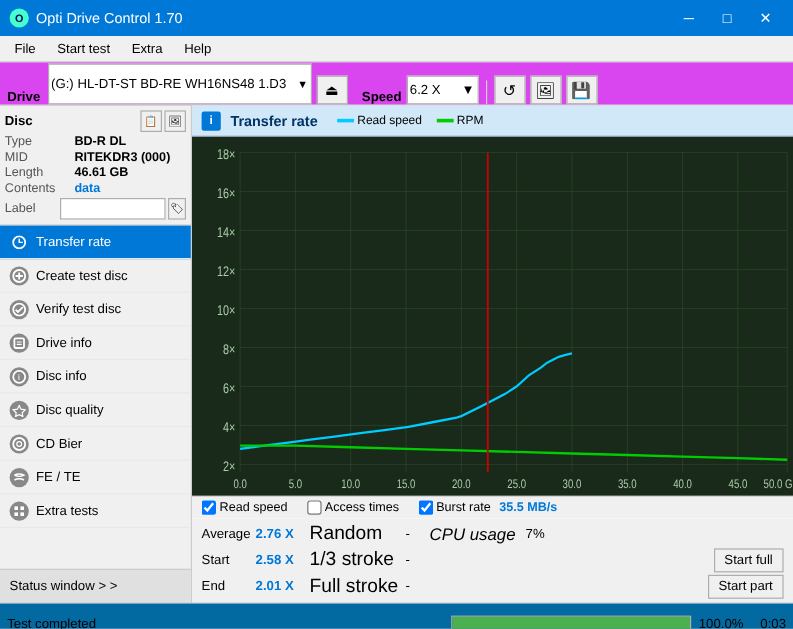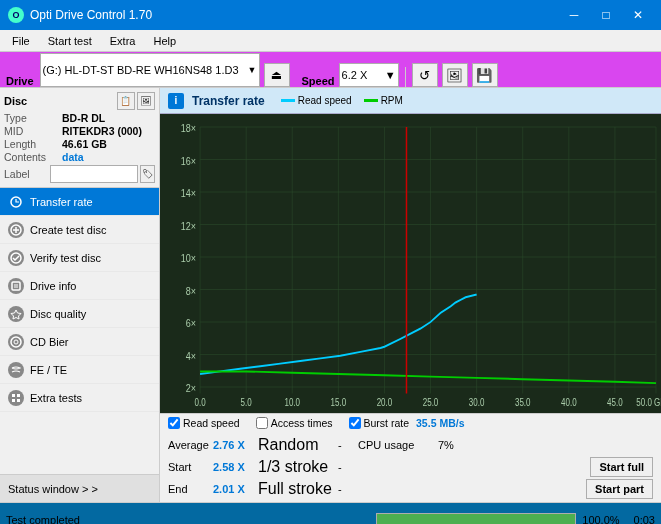--- a/index.html
+++ b/index.html
@@ -113,25 +113,25 @@
     .checkbox-group input { width: 12px; height: 12px; }
     .burst-value { color: #0078d7; font-weight: bold; }
 
     
     .stats-area { padding: 2px 8px; background: #f0f0f0; }
     .stats-row { display: flex; align-items: center; height: 22px; gap: 0; }
     .stat-label { width: 45px; font-size: 11px; }
     .stat-value { width: 45px; color: #0078d7; font-weight: bold; font-size: 11px; }
     .stat-label2 { width: 80px; font-size: 16px; }
     .stat-value2 { width: 20px; color: #000; font-size: 11px; }
-    .stat-label3 { width: 80px; font-size: 11px; }
+    .stat-label3 { width: 80px; font-size: 14px; font-style: italic; }
     .stat-value3 { flex: 1; font-size: 11px; }
     .start-btn {
       height: 20px; padding: 0 8px; border: 1px solid #adadad; background: #f0f0f0;
-      cursor: pointer; font-size: 11px; white-space: nowrap; font-weight: bold;
+      cursor: pointer; font-size: 11px; white-space: nowrap;
     }
 
     
     .status-bar {
       height: 34px; background: #0369a1; border-top: 1px solid #ccc;
       display: flex; align-items: center; padding: 0 6px; gap: 6px;
     }
     .status-text { font-size: 11px; flex: 1; }
     .progress-bar-container { width: 200px; height: 14px; border: 1px solid #adadad; background: #e0e0e0; }
     .progress-bar-fill { height: 100%; background: #4caf50; }
@@ -253,20 +253,29 @@
       </div>
       <div class="nav-item">
         <div class="nav-item-icon" style="background:#888;">
           <svg width="12" height="12" viewBox="0 0 12 12">
               <rect x="2" y="2" width="8" height="8" rx="1" fill="none" stroke="white" stroke-width="1.5"></rect>
               <line x1="4" y1="5" x2="8" y2="5" stroke="white" stroke-width="1"></line>
               <line x1="4" y1="7" x2="8" y2="7" stroke="white" stroke-width="1"></line>
             </svg>
         </div>
         <span>Drive info</span>
+      </div>
+      <div class="nav-item">
+        <div class="nav-item-icon" style="background:#888;">
+          <svg width="12" height="12" viewBox="0 0 12 12">
+              <circle cx="6" cy="6" r="5" fill="none" stroke="white" stroke-width="1.5"></circle>
+              <text x="5" y="9" font-size="7" fill="white">i</text>
+            </svg>
+        </div>
+        <span>Disc info</span>
       </div>
       <div class="nav-item">
         <div class="nav-item-icon" style="background:#888;">
           <svg width="12" height="12" viewBox="0 0 12 12">
               <polygon points="6,2 7.5,5 11,5.5 8.5,8 9,11 6,9.5 3,11 3.5,8 1,5.5 4.5,5" fill="none" stroke="white" stroke-width="1"></polygon>
             </svg>
         </div>
         <span>Disc quality</span>
       </div>
       <div class="nav-item">

